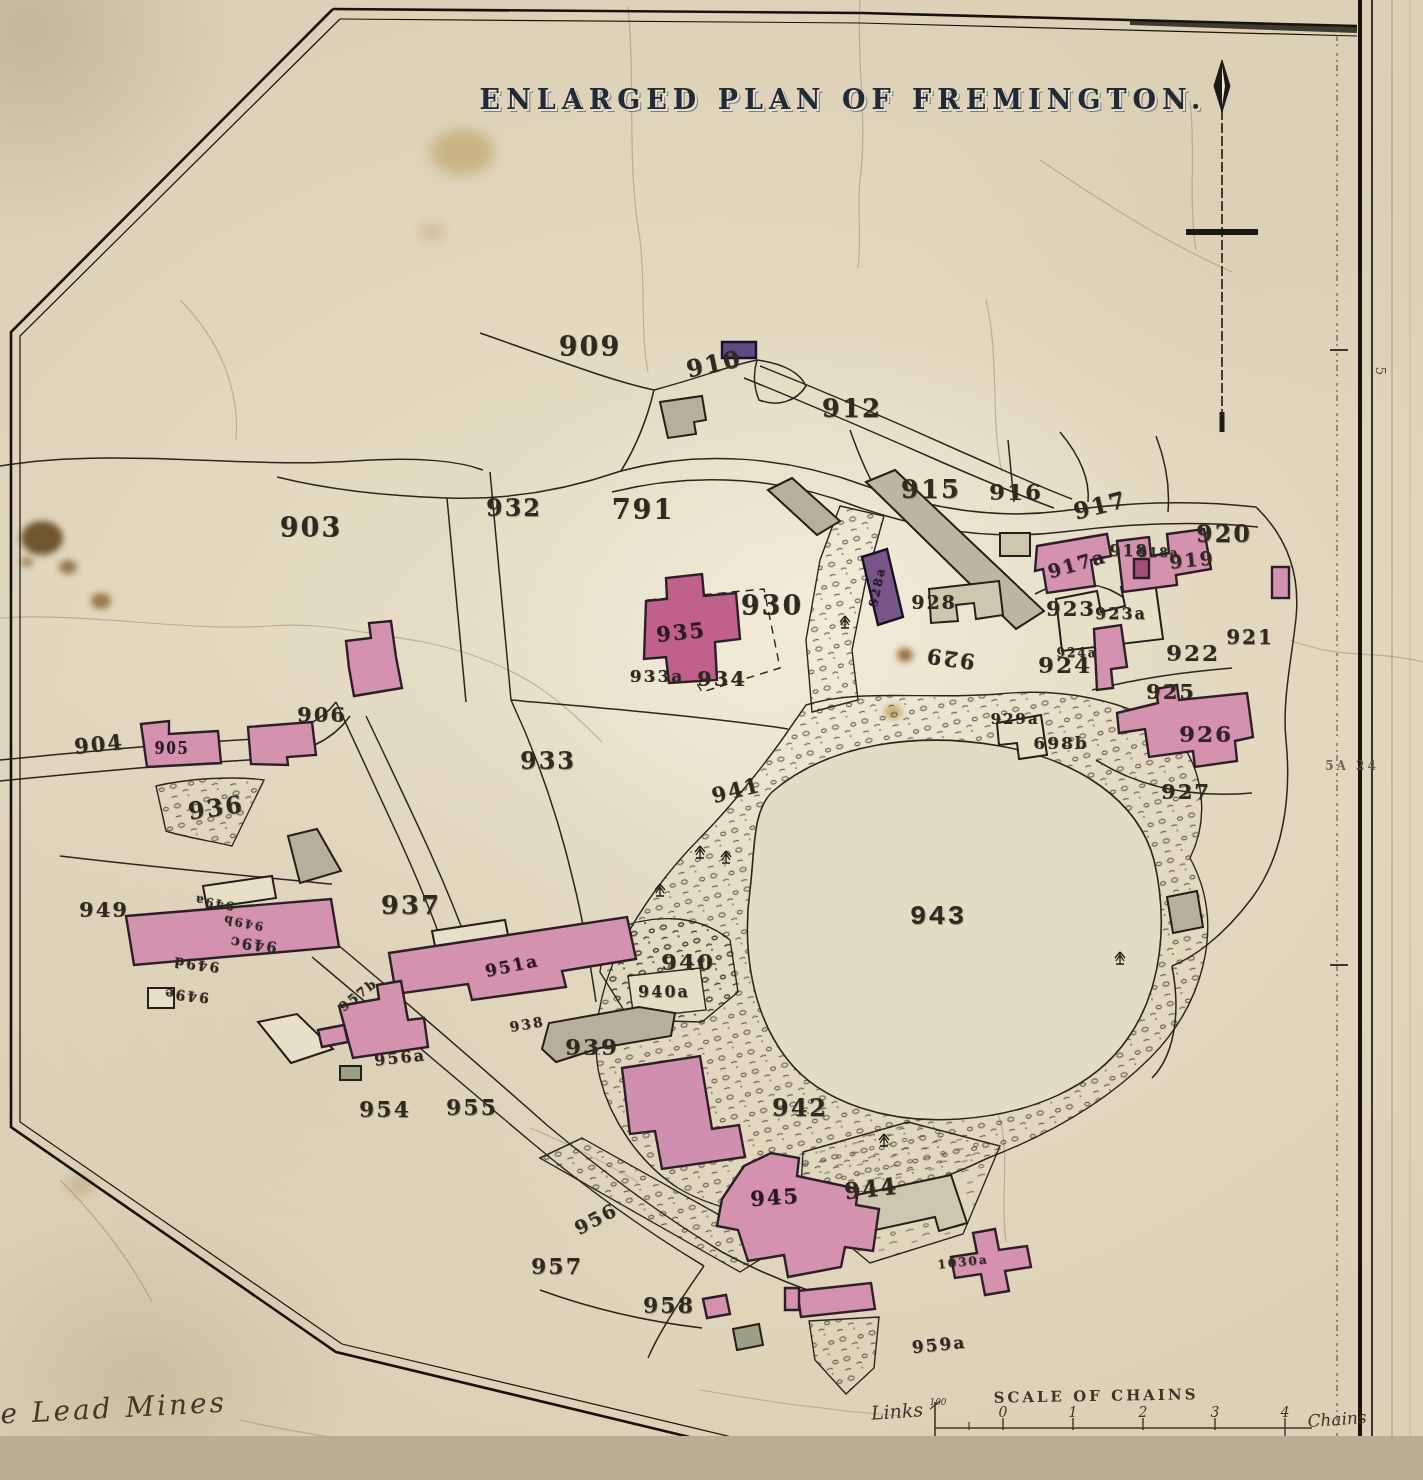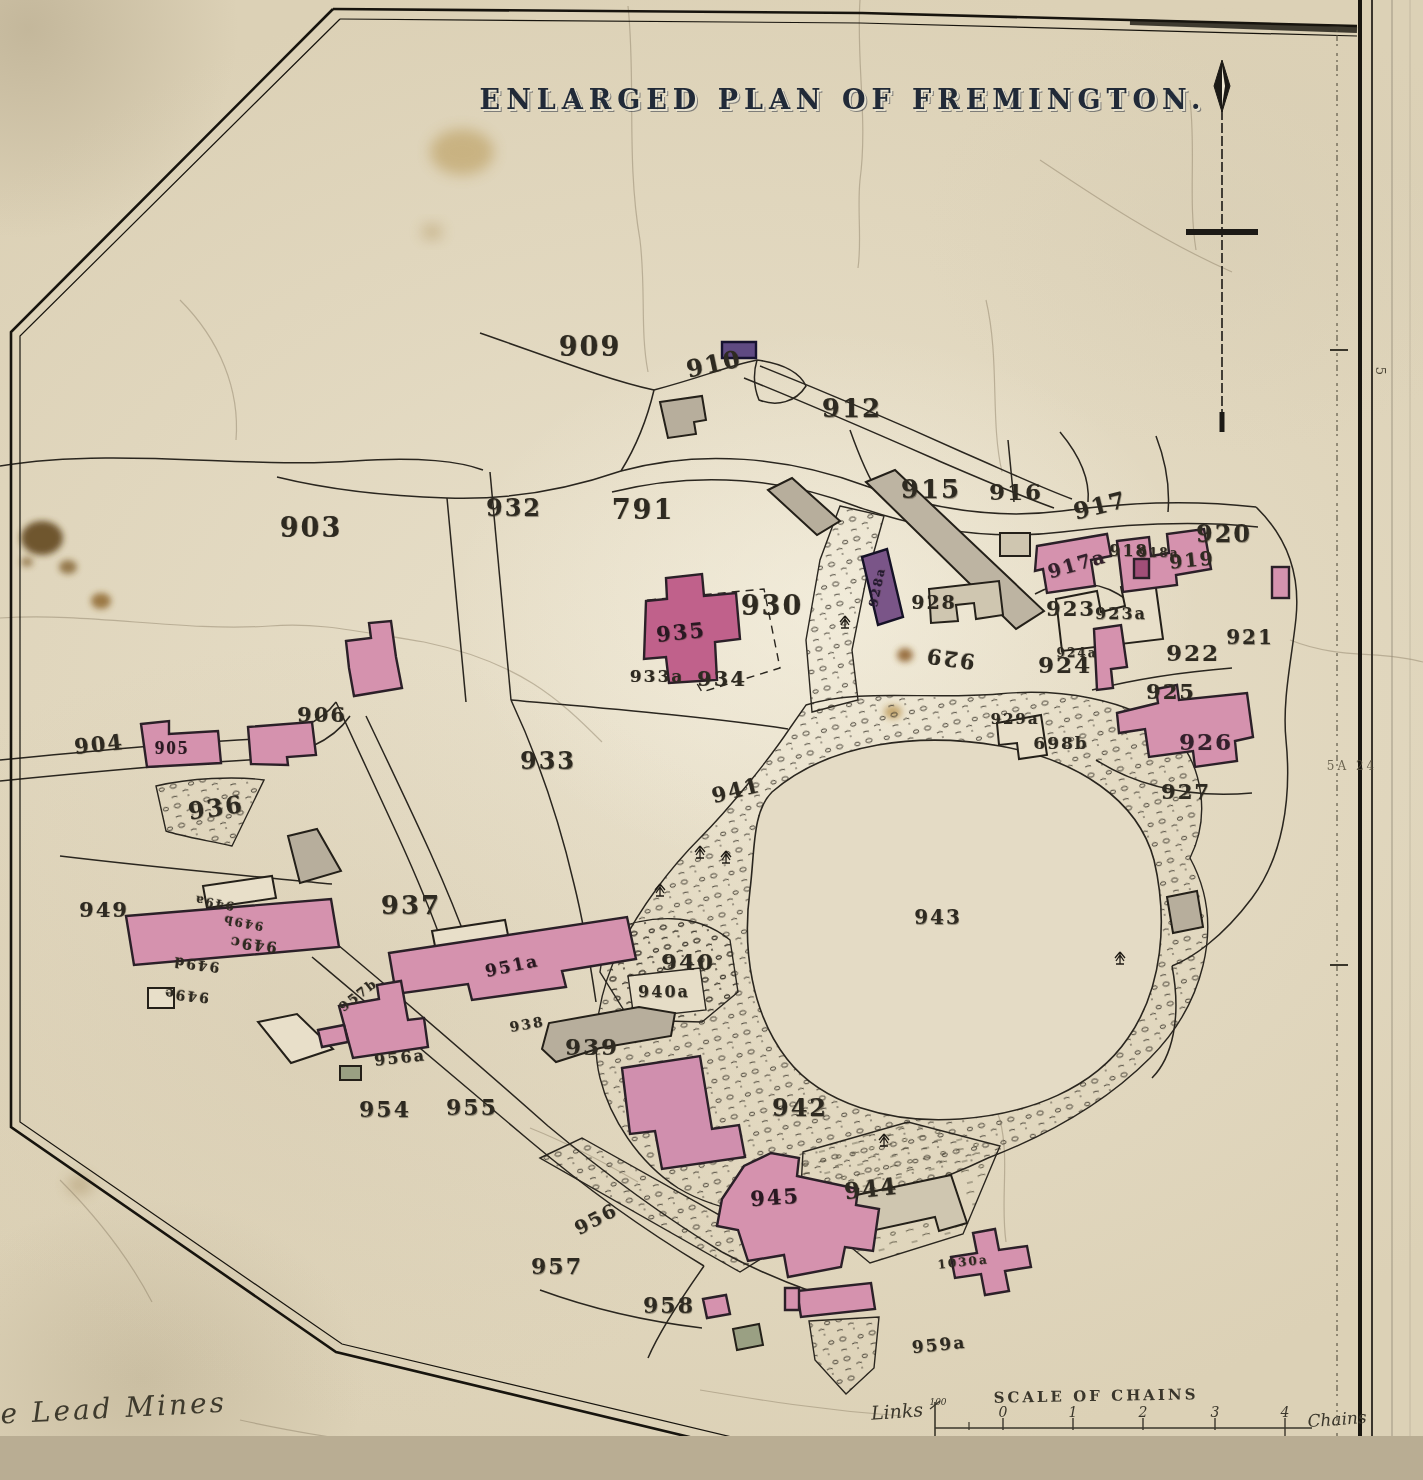--- a/index.html
+++ b/index.html
@@ -28,21 +28,21 @@
        font-size:19px;font-style:italic;color:#3a362b;}
   .scale-links-sup{position:absolute;left:938px;top:1402px;transform:translate(-50%,-50%);
        font-size:9px;font-style:italic;color:#3a362b;}
   .scale-chains{position:absolute;left:1337px;top:1419px;transform:translate(-50%,-50%) rotate(-4deg);
        font-size:17px;font-style:italic;color:#3a362b;}
   .tick-num{position:absolute;transform:translate(-50%,-100%) ;font-size:14px;font-style:italic;
        font-family:"DejaVu Serif",serif;color:#3a362b;}
   .margin-5{position:absolute;left:1380px;top:371px;transform:translate(-50%,-50%) rotate(90deg);
        font-size:13px;color:#4a4435;}
   .sheet-ref{position:absolute;left:1352px;top:766px;transform:translate(-50%,-50%);
-       font-size:12px;letter-spacing:3px;color:#57503d;opacity:.85;}
+       font-size:12px;letter-spacing:3px;color:#57503d;opacity:.85;font-weight:bold;}
 </style>
 </head>
 <body>
 
 <div id="stage">
 
 <svg width="1423" height="1480" viewBox="0 0 1423 1480">
   <defs>
     <filter id="b3" x="-60%" y="-60%" width="220%" height="220%">
           <feGaussianBlur stdDeviation="3"></feGaussianBlur>
@@ -271,21 +271,21 @@
         <div class="lbl" style="left: 1159px; top: 553px; font-size: 12px; transform: translate(-50%, -50%) rotate(0deg);">918a</div>
         <div class="lbl" style="left: 1192px; top: 560px; font-size: 19px; transform: translate(-50%, -50%) rotate(-6deg);">919</div>
         <div class="lbl" style="left: 1224px; top: 534px; font-size: 24px; transform: translate(-50%, -50%) rotate(0deg);">920</div>
         <div class="lbl" style="left: 1250px; top: 637px; font-size: 20px; transform: translate(-50%, -50%) rotate(0deg);">921</div>
         <div class="lbl" style="left: 1193px; top: 652px; font-size: 23px; transform: translate(-50%, -50%) rotate(0deg);">922</div>
         <div class="lbl" style="left: 1071px; top: 608px; font-size: 21px; transform: translate(-50%, -50%) rotate(0deg);">923</div>
         <div class="lbl" style="left: 1121px; top: 614px; font-size: 16px; transform: translate(-50%, -50%) rotate(0deg);">923a</div>
         <div class="lbl" style="left: 1065px; top: 664px; font-size: 23px; transform: translate(-50%, -50%) rotate(0deg);">924</div>
         <div class="lbl" style="left: 1077px; top: 653px; font-size: 12px; transform: translate(-50%, -50%) rotate(0deg);">924a</div>
         <div class="lbl" style="left: 1171px; top: 691px; font-size: 21px; transform: translate(-50%, -50%) rotate(0deg);">925</div>
-        <div class="lbl" style="left: 1206px; top: 733px; font-size: 23px; color: rgb(51, 32, 44); transform: translate(-50%, -50%) rotate(0deg); margin-top: 8px;">926</div>
+        <div class="lbl" style="left: 1206px; top: 733px; font-size: 23px; color: rgb(51, 32, 44); transform: translate(-50%, -50%) rotate(0deg);">926</div>
         <div class="lbl" style="left: 1186px; top: 791px; font-size: 21px; transform: translate(-50%, -50%) rotate(0deg);">927</div>
         <div class="lbl" style="left: 934px; top: 602px; font-size: 19px; transform: translate(-50%, -50%) rotate(0deg);">928</div>
         <div class="lbl" style="left: 877px; top: 587px; font-size: 12px; color: rgb(36, 26, 48); transform: translate(-50%, -50%) rotate(-78deg);">928a</div>
         <div class="lbl" style="left: 950px; top: 659px; font-size: 21px; transform: translate(-50%, -50%) rotate(188deg);">929</div>
         <div class="lbl" style="left: 1015px; top: 719px; font-size: 15px; transform: translate(-50%, -50%) rotate(0deg);">929a</div>
         <div class="lbl" style="left: 1061px; top: 743px; font-size: 17px; transform: translate(-50%, -50%) rotate(0deg);">698b</div>
         <div class="lbl" style="left: 772px; top: 605px; font-size: 27px; transform: translate(-50%, -50%) rotate(0deg);">930</div>
         <div class="lbl" style="left: 643px; top: 509px; font-size: 27px; transform: translate(-50%, -50%) rotate(0deg);">791</div>
         <div class="lbl" style="left: 514px; top: 508px; font-size: 24px; transform: translate(-50%, -50%) rotate(0deg);">932</div>
         <div class="lbl" style="left: 548px; top: 761px; font-size: 24px; transform: translate(-50%, -50%) rotate(0deg);">933</div>
@@ -293,21 +293,21 @@
         <div class="lbl" style="left: 722px; top: 678px; font-size: 21px; transform: translate(-50%, -50%) rotate(0deg);">934</div>
         <div class="lbl" style="left: 681px; top: 632px; font-size: 21px; color: rgb(42, 24, 34); transform: translate(-50%, -50%) rotate(-6deg);">935</div>
         <div class="lbl" style="left: 216px; top: 808px; font-size: 24px; transform: translate(-50%, -50%) rotate(-8deg);">936</div>
         <div class="lbl" style="left: 411px; top: 905px; font-size: 26px; transform: translate(-50%, -50%) rotate(0deg);">937</div>
         <div class="lbl" style="left: 527px; top: 1024px; font-size: 14px; transform: translate(-50%, -50%) rotate(-10deg);">938</div>
         <div class="lbl" style="left: 592px; top: 1046px; font-size: 23px; transform: translate(-50%, -50%) rotate(0deg);">939</div>
         <div class="lbl" style="left: 688px; top: 961px; font-size: 23px; transform: translate(-50%, -50%) rotate(0deg);">940</div>
         <div class="lbl" style="left: 664px; top: 992px; font-size: 16px; transform: translate(-50%, -50%) rotate(0deg);">940a</div>
         <div class="lbl" style="left: 736px; top: 790px; font-size: 21px; transform: translate(-50%, -50%) rotate(-14deg);">941</div>
         <div class="lbl" style="left: 800px; top: 1108px; font-size: 24px; transform: translate(-50%, -50%) rotate(0deg);">942</div>
-        <div class="lbl" style="left: 938px; top: 917px; font-size: 20px; transform: translate(-50%, -50%) rotate(0deg);">943</div>
+        <div class="lbl" style="left: 938px; top: 917px; font-size: 28px; transform: translate(-50%, -50%) rotate(0deg); font-family: Liberation Mono, monospace;">943</div>
         <div class="lbl" style="left: 871px; top: 1188px; font-size: 23px; transform: translate(-50%, -50%) rotate(-6deg);">944</div>
         <div class="lbl" style="left: 775px; top: 1197px; font-size: 21px; color: rgb(42, 24, 34); transform: translate(-50%, -50%) rotate(-4deg);">945</div>
         <div class="lbl" style="left: 104px; top: 909px; font-size: 21px; transform: translate(-50%, -50%) rotate(0deg);">949</div>
         <div class="lbl" style="left: 214px; top: 903px; font-size: 12px; transform: translate(-50%, -50%) rotate(190deg);">949a</div>
         <div class="lbl" style="left: 243px; top: 923px; font-size: 12px; transform: translate(-50%, -50%) rotate(190deg);">949b</div>
         <div class="lbl" style="left: 253px; top: 944px; font-size: 15px; transform: translate(-50%, -50%) rotate(187deg);">949c</div>
         <div class="lbl" style="left: 196px; top: 965px; font-size: 14px; transform: translate(-50%, -50%) rotate(187deg);">949d</div>
         <div class="lbl" style="left: 186px; top: 996px; font-size: 14px; transform: translate(-50%, -50%) rotate(186deg);">949e</div>
         <div class="lbl" style="left: 512px; top: 966px; font-size: 17px; color: rgb(42, 24, 34); transform: translate(-50%, -50%) rotate(-12deg);">951a</div>
         <div class="lbl" style="left: 358px; top: 995px; font-size: 13px; transform: translate(-50%, -50%) rotate(-38deg);">957b</div>

